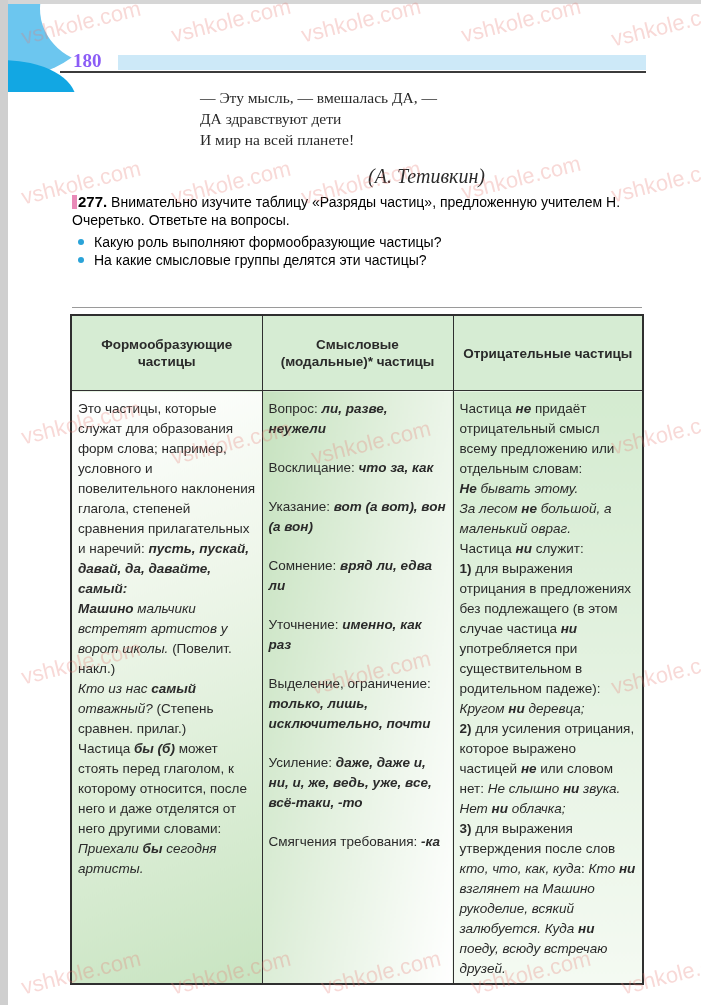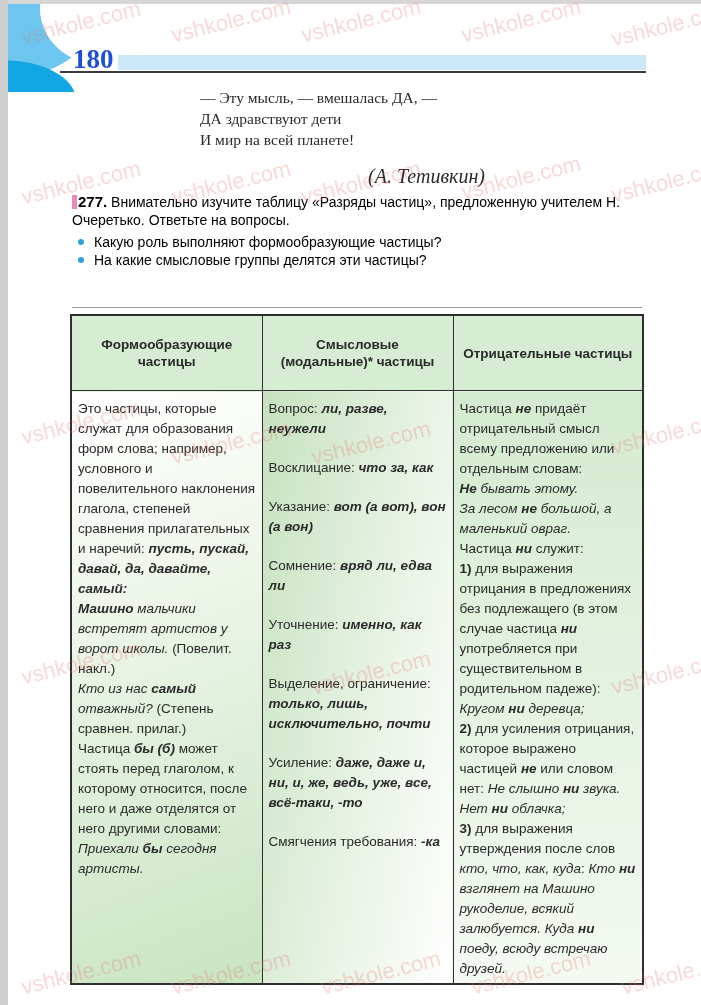--- a/index.html
+++ b/index.html
@@ -34,23 +34,23 @@
     }
     .header-band {
       position: absolute; left: 118px; top: 55px; width: 528px; height: 15px;
       background: #cde9f8;
     }
     .header-rule {
       position: absolute; left: 60px; top: 71px; width: 586px; height: 2px;
       background: #3b3b3b;
     }
     .page-number {
-      position: absolute; left: 73px; top: 44px;
-      font-family: "Liberation Serif", serif; font-weight: bold; font-size: 27px;
-      color: #1d4ed8;
+      position: absolute; left: 73px; top: 50px;
+      font-family: "Liberation Serif", serif; font-weight: bold; font-size: 19px;
+      color: #8b5cf6;
     }
     .poem {
       position: absolute; left: 200px; top: 87px; width: 300px;
       font-family: "Liberation Serif", serif; font-size: 15.5px; line-height: 21px;
       color: #2a2a2a;
     }
     .poem .line { display: block; }
     .poem .author {
       display: block; text-align: right; font-style: italic; width: 285px;
       font-size: 20px; margin-top: 16px;

